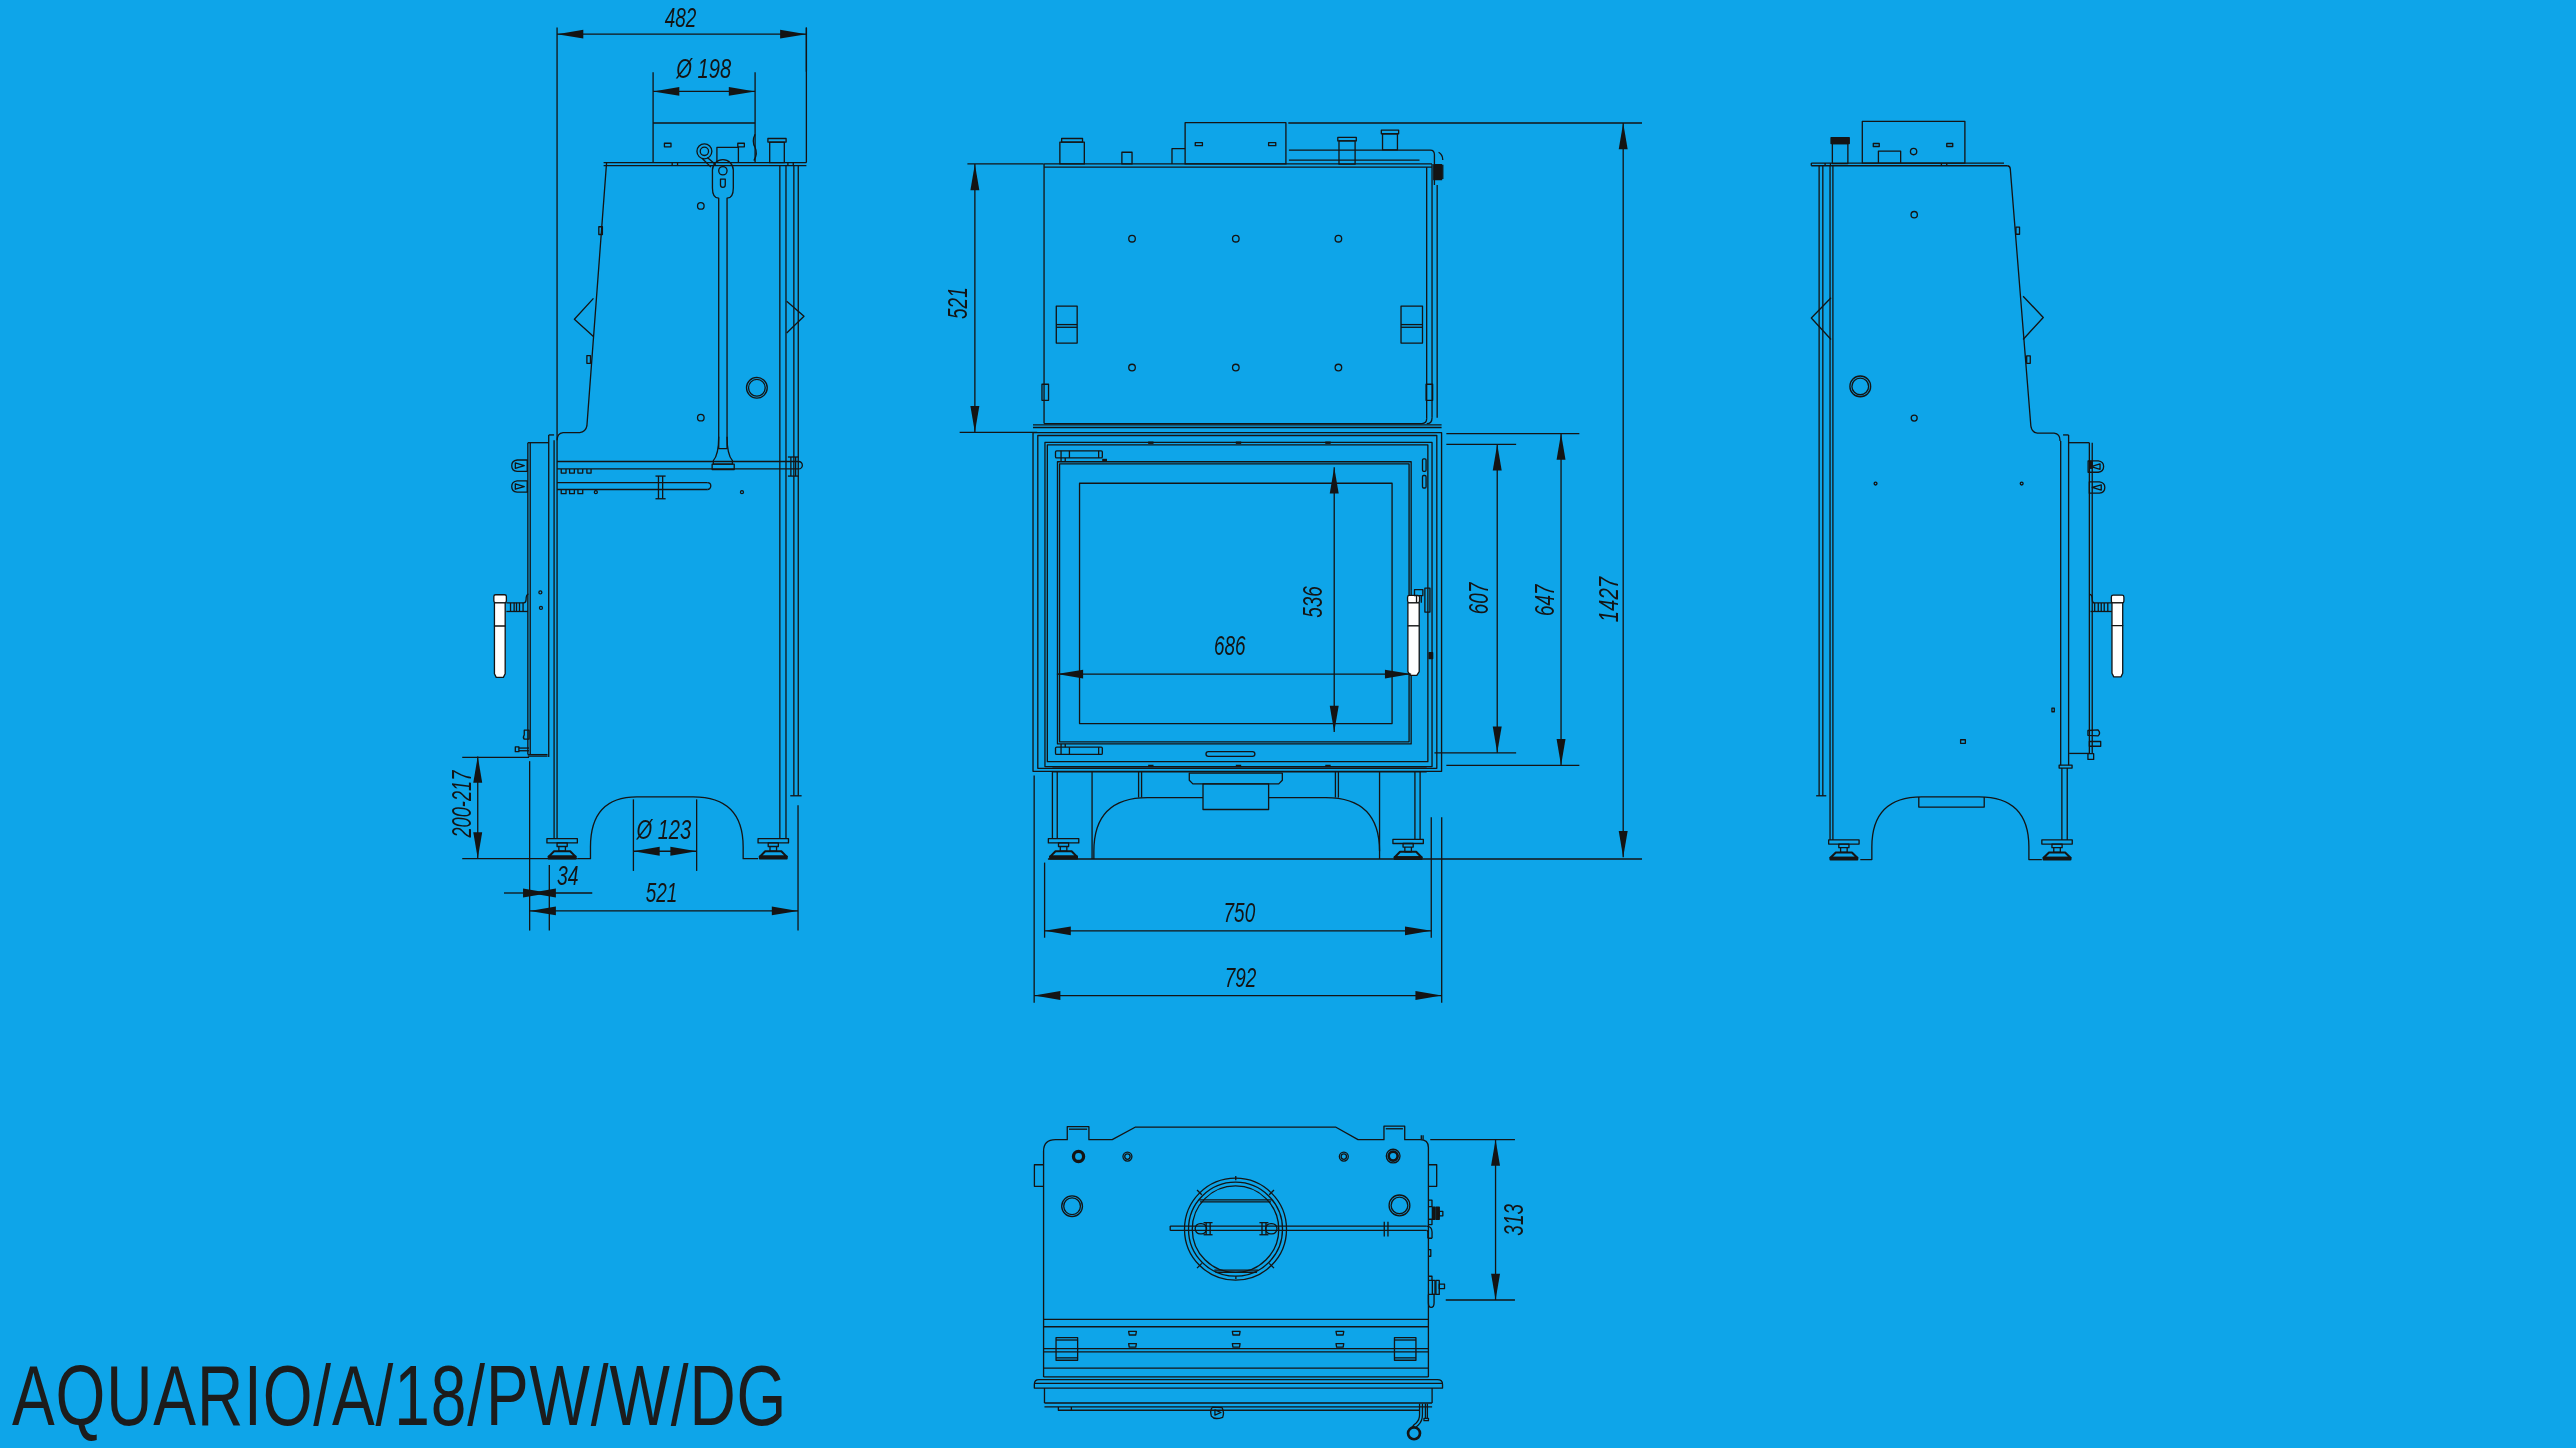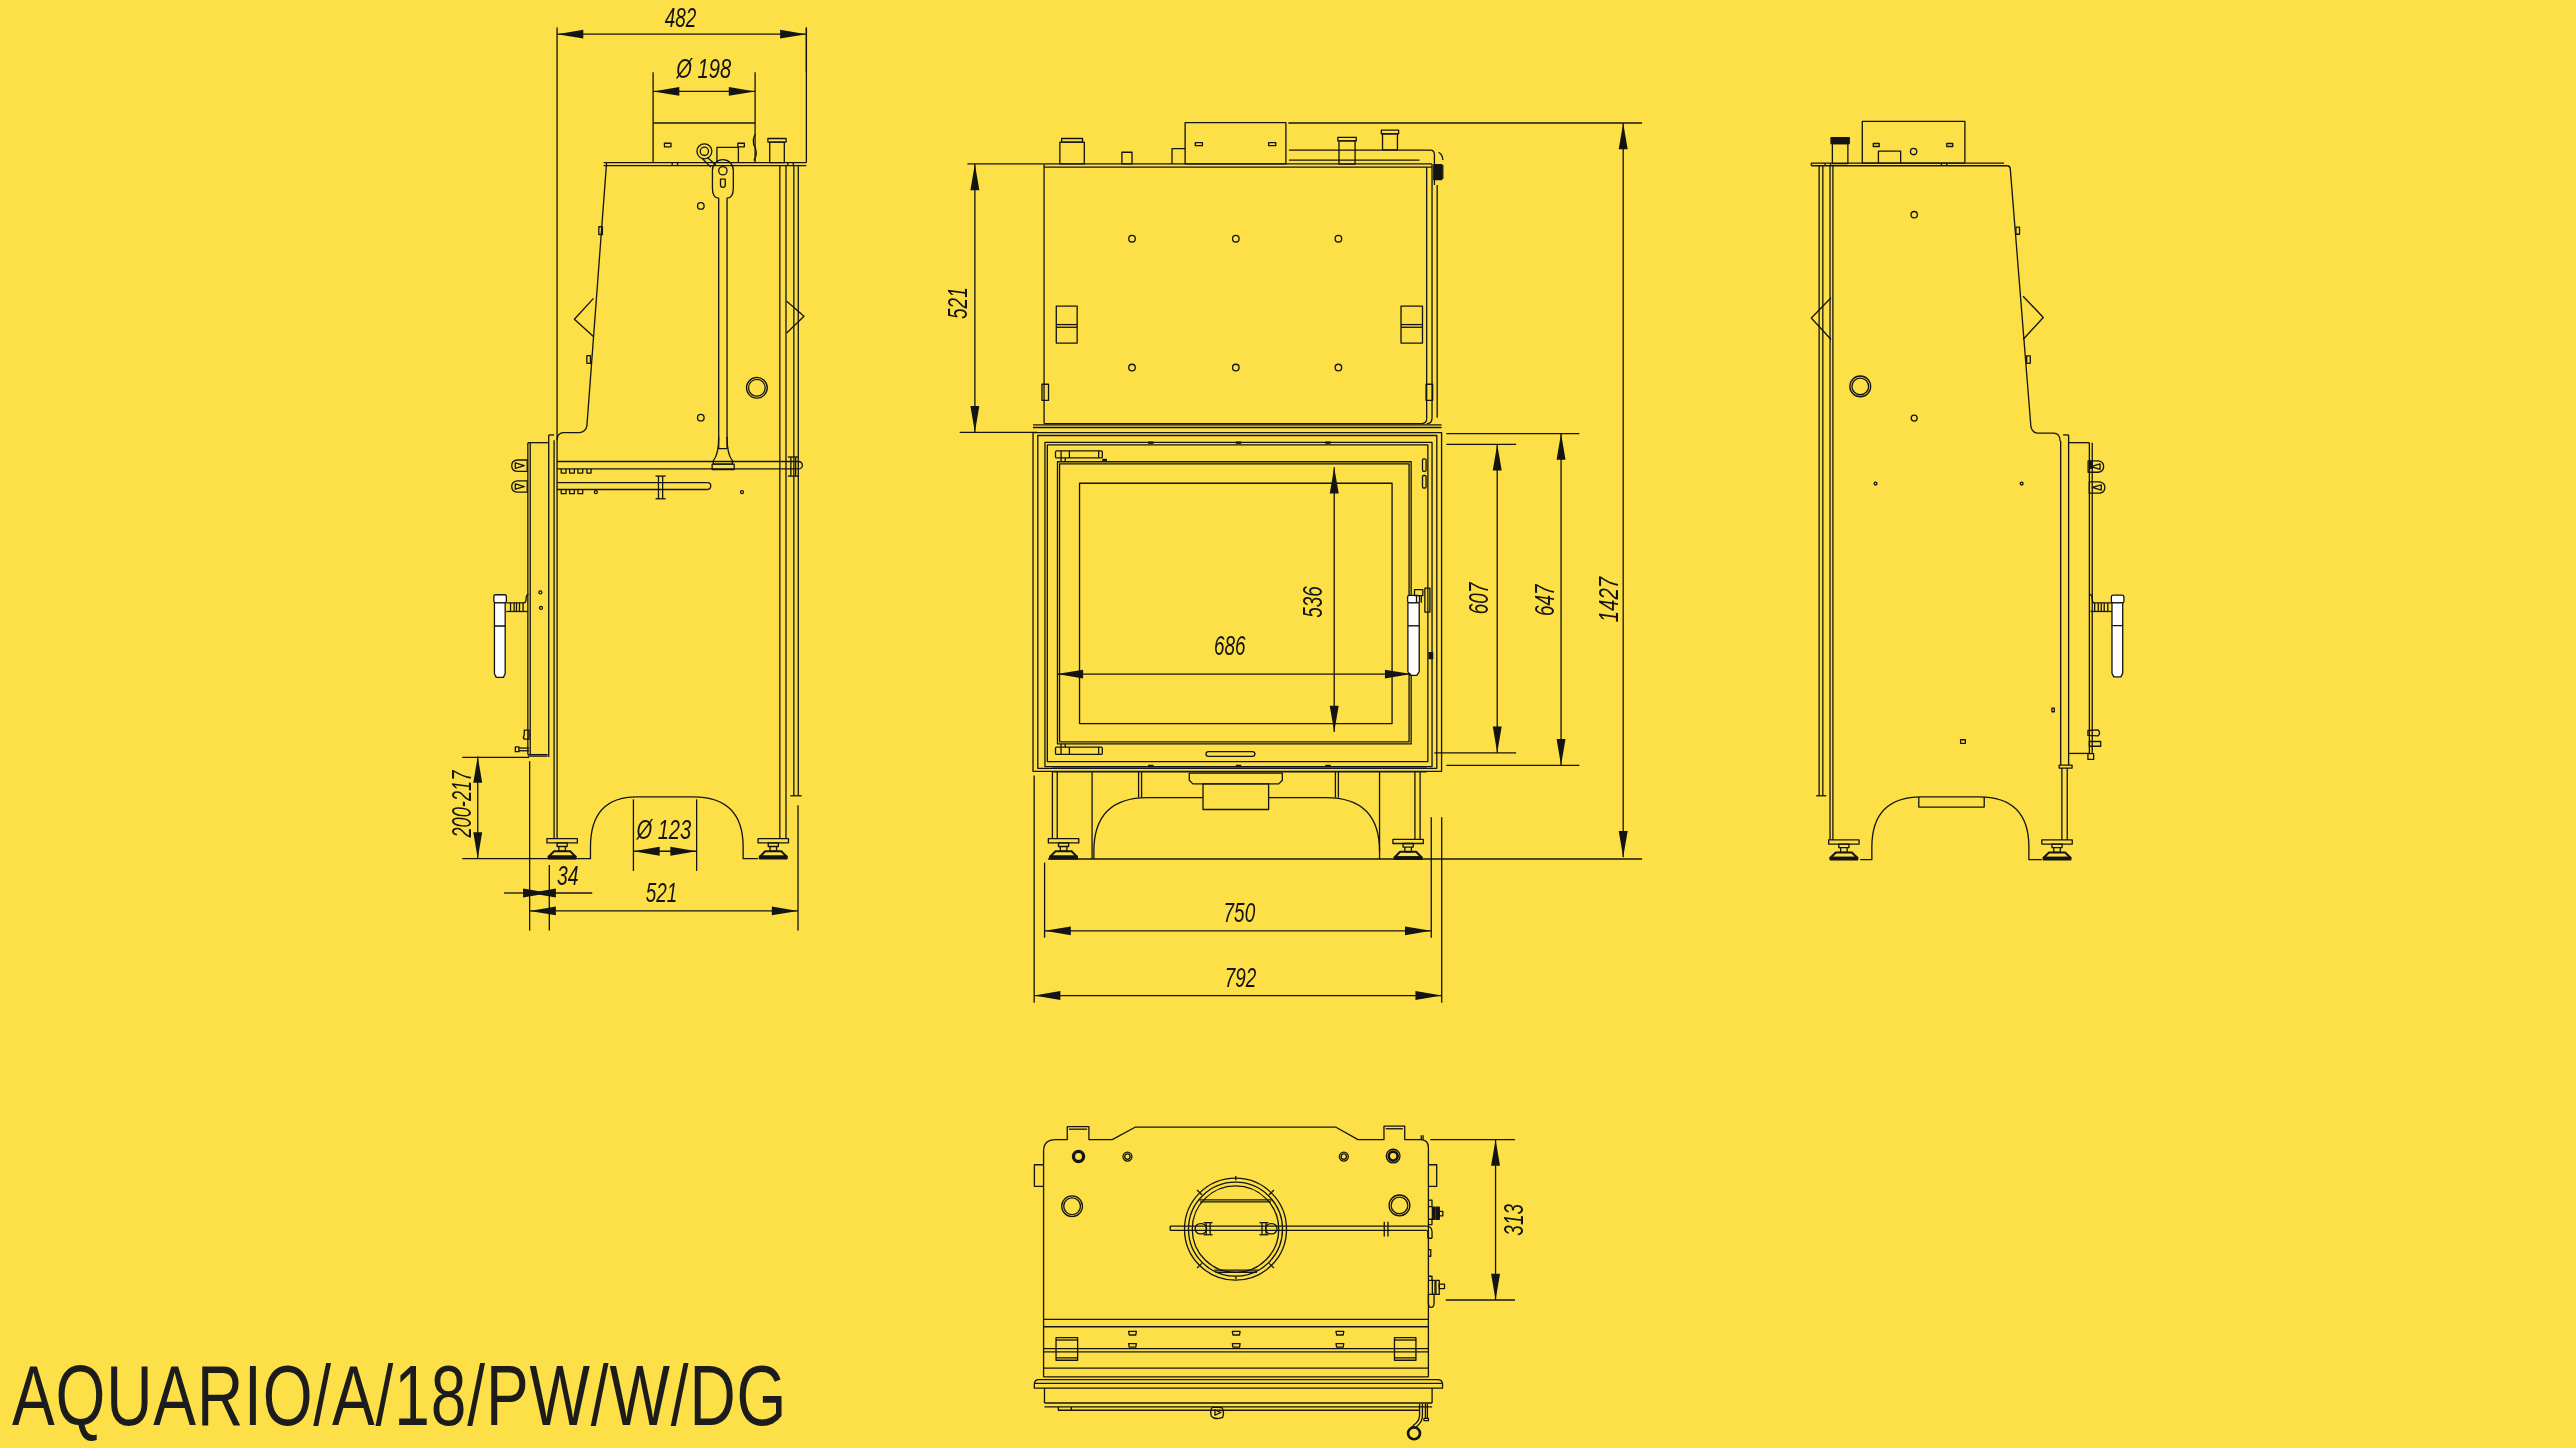--- a/index.html
+++ b/index.html
@@ -1,16 +1,16 @@
 <!DOCTYPE html>
 <html style="font-size:9.5px"><head>
 <meta charset="utf-8">
 <style>
 html,body{margin:0;padding:0;background:#fff;}
-#page{width:2576px;height:1449px;position:relative;background:#fde047;overflow:hidden;}
+#page{width:2576px;height:1449px;position:relative;background:#0ea5e9;overflow:hidden;}
 .ln{fill:none;stroke:#141414;stroke-width:2.2;stroke-linejoin:round;stroke-linecap:butt;}
 .fl{fill:#141414;stroke:none;}
 .dim{font-family:"Liberation Sans",sans-serif;font-style:italic;font-size:46px;fill:#141414;}
 .ttl{font-family:"Liberation Sans",sans-serif;font-size:142px;fill:#1c1c1c;letter-spacing:2px;}
 </style>
 </head>
 <body>
 <div id="page">
 <svg width="2576" height="1449" viewBox="0 0 4319 2429">
 <defs>

